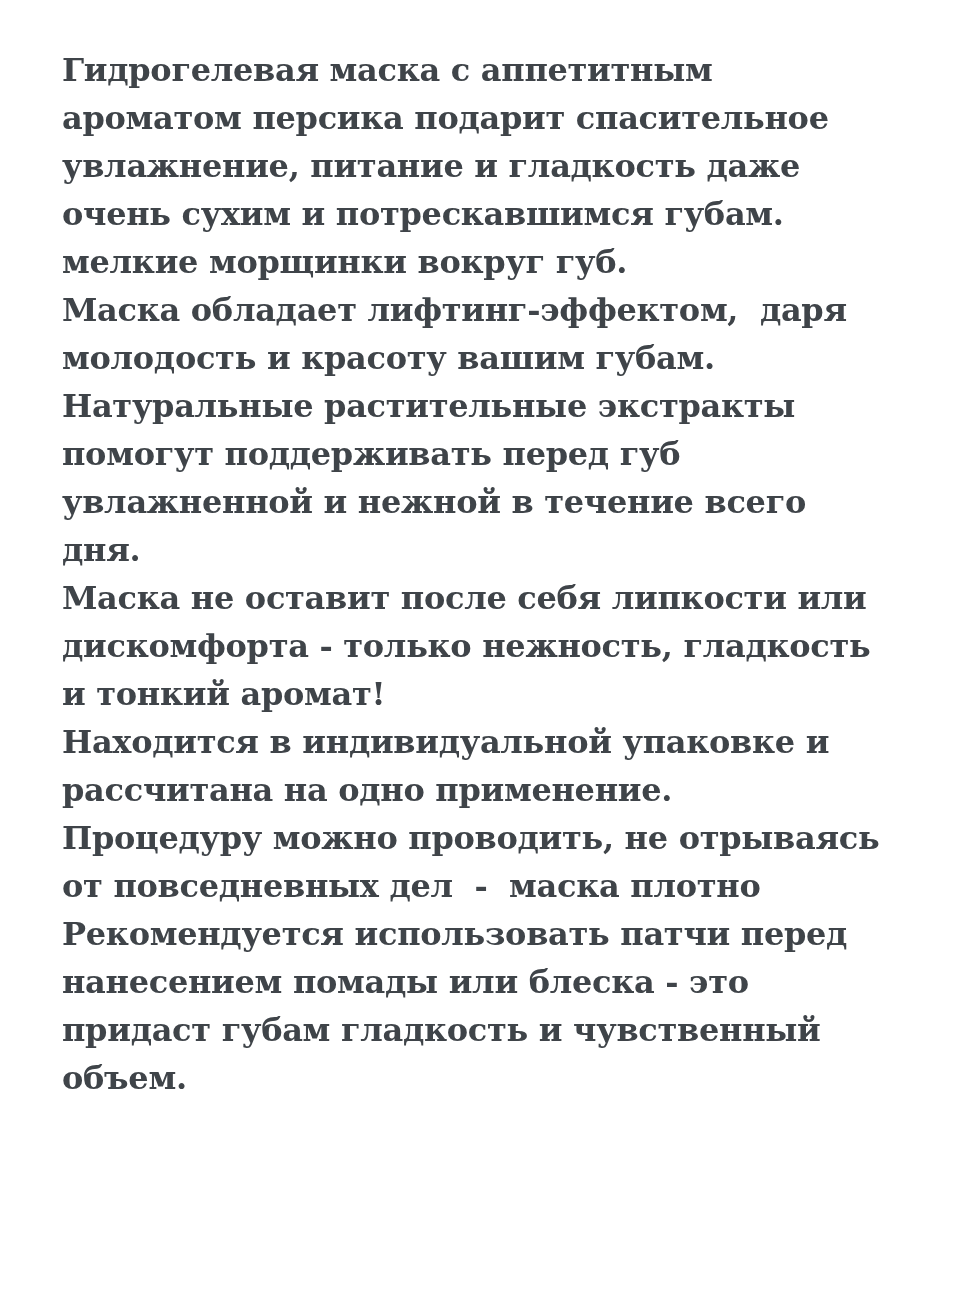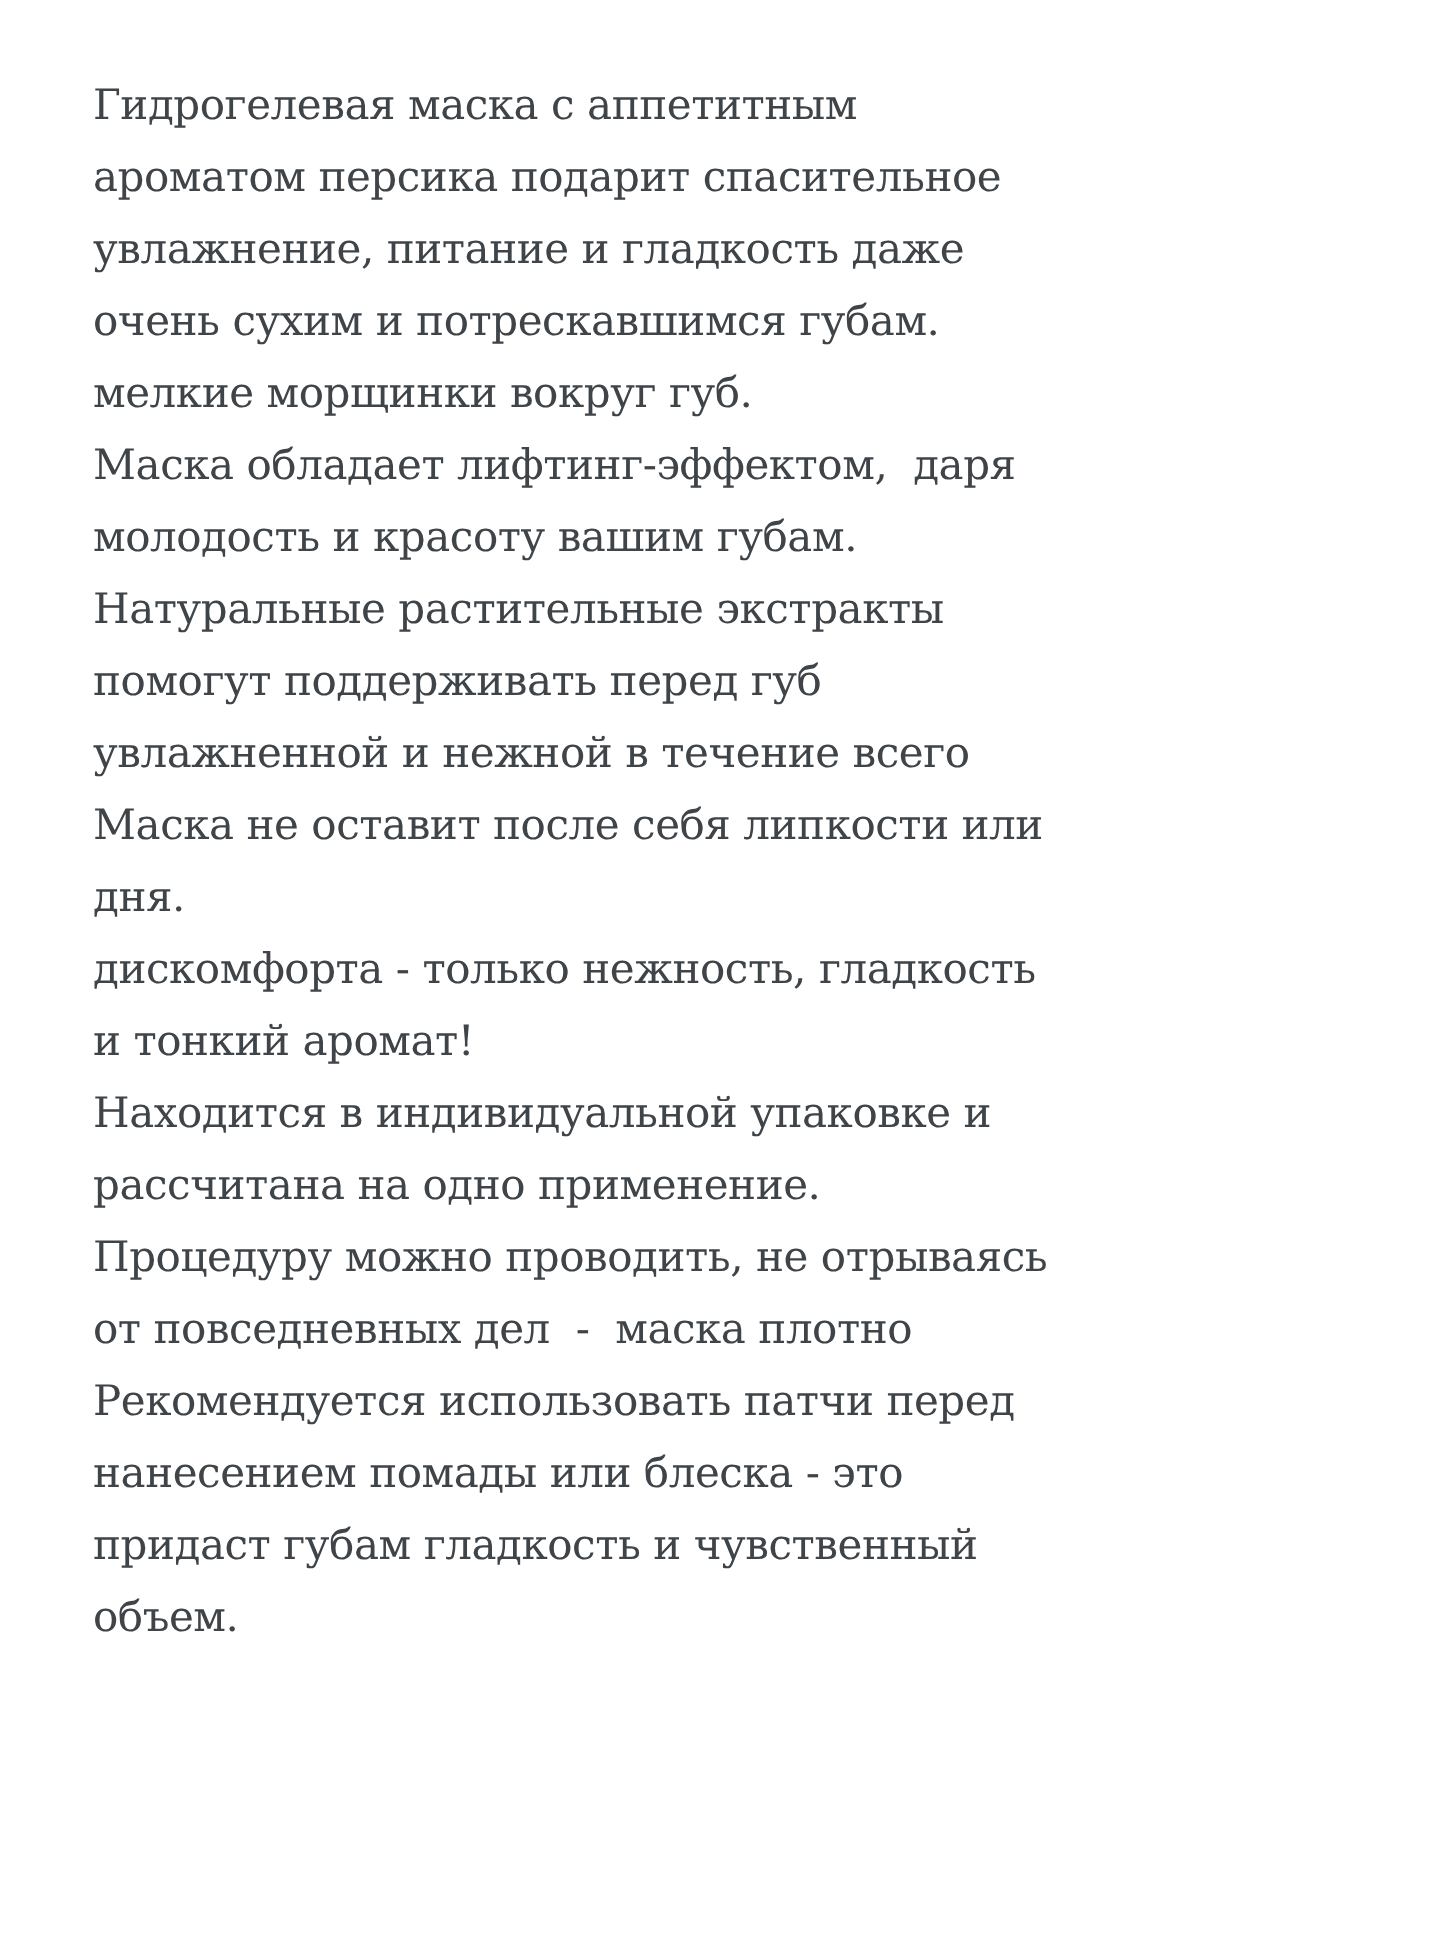--- a/index.html
+++ b/index.html
@@ -12,44 +12,44 @@
     height: 1304px;
     overflow: hidden;
   }
   .description {
     box-sizing: border-box;
     width: 966px;
     padding: 46px 30px 0 62px;
   }
   .line {
     font-family: "DejaVu Serif", "Liberation Serif", serif;
-    font-weight: 400;
-    font-size: 28px;
+    font-weight: 700;
+    font-size: 32px;
     line-height: 48px;
     letter-spacing: -0.3px;
     color: #3f4449;
     white-space: pre-wrap; 
   }
 </style>
 </head>
 <body>
 
 <main class="description">
   <div class="line">Гидрогелевая маска с аппетитным</div>
   <div class="line">ароматом персика подарит спасительное</div>
   <div class="line">увлажнение, питание и гладкость даже</div>
   <div class="line">очень сухим и потрескавшимся губам.</div>
   <div class="line">мелкие морщинки вокруг губ.</div>
   <div class="line">Маска обладает лифтинг-эффектом,  даря</div>
   <div class="line">молодость и красоту вашим губам.</div>
   <div class="line">Натуральные растительные экстракты</div>
   <div class="line">помогут поддерживать перед губ</div>
   <div class="line">увлажненной и нежной в течение всего</div>
+  <div class="line">дня.</div>
   <div class="line">Маска не оставит после себя липкости или</div>
-  <div class="line">дня.</div>
   <div class="line">дискомфорта - только нежность, гладкость</div>
   <div class="line">и тонкий аромат!</div>
   <div class="line">Находится в индивидуальной упаковке и</div>
   <div class="line">рассчитана на одно применение.</div>
   <div class="line">Процедуру можно проводить, не отрываясь</div>
   <div class="line">от повседневных дел  -  маска плотно</div>
   <div class="line">Рекомендуется использовать патчи перед</div>
   <div class="line">нанесением помады или блеска - это</div>
   <div class="line">придаст губам гладкость и чувственный</div>
   <div class="line">объем.</div>

